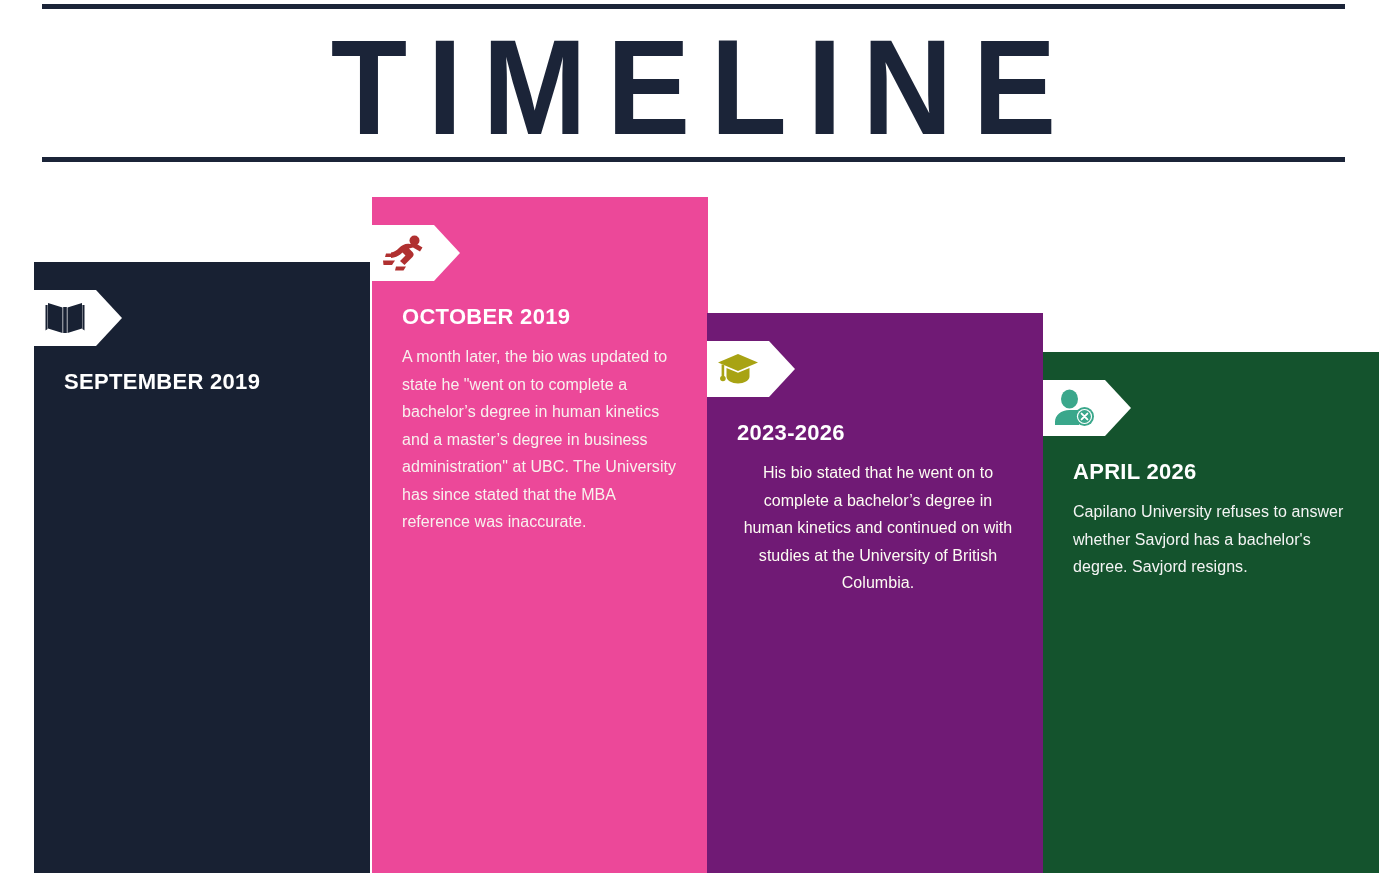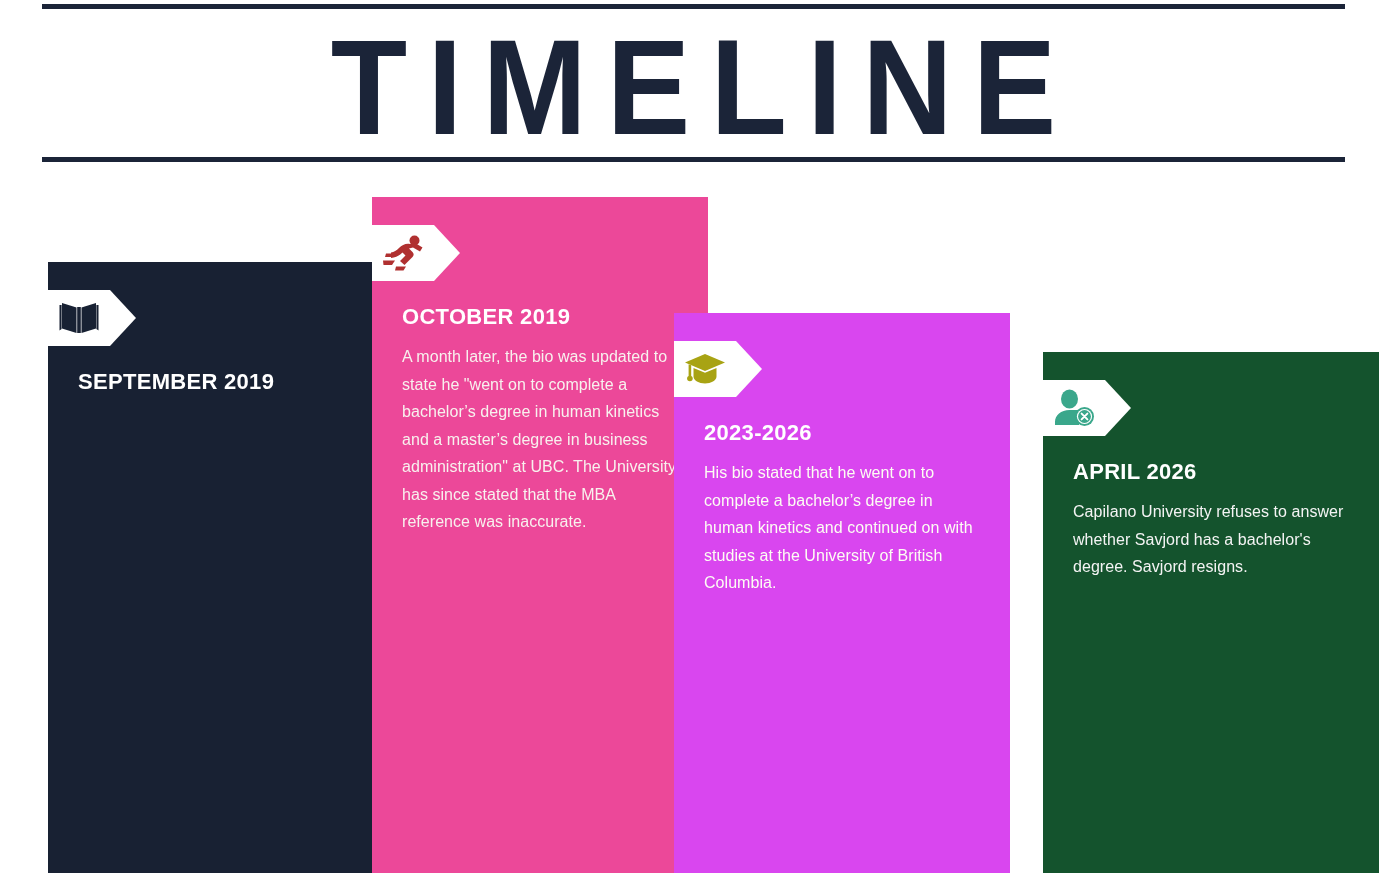--- a/index.html
+++ b/index.html
@@ -59,23 +59,23 @@
     top: 0;
     width: 1379px;
     height: 877px;
   }
   .card {
     position: absolute;
     bottom: 4px;
     width: 336px;
     box-sizing: border-box;
   }
-  .card.c0 { left: 48px;   top: 262px; background: #182133; }
+  .card.c0 { left: 34px;   top: 262px; background: #182133; }
   .card.c1 { left: 372px;  top: 197px; background: #ec4899; }
-  .card.c2 { left: 674px;  top: 313px; background: #d946ef; }
+  .card.c2 { left: 707px;  top: 313px; background: #701a75; }
   .card.c3 { left: 1043px; top: 352px; background: #14532d; }
 
   
   .badge {
     position: absolute;
     left: 0px;
     top: 28px;
     width: 88px;
     height: 56px;
     background: #ffffff;
@@ -107,21 +107,21 @@
     margin: 0 0 14px 0;
     line-height: 1.1;
   }
   .card-text {
     font-size: 16px;
     color: #f4f4f4;
     line-height: 1.72;
     margin: 0;
     letter-spacing: 0.05px;
   }
-  .card.c2 .card-text { color: #fdfdf3; }
+  .card.c2 .card-text { color: #fdfdf3; text-align: center; }
   .card.c1 .card-text { color: #f8f1ee; }
 </style>
 </head>
 <body>
 
 <div id="header">
   <div class="rule top"></div>
   <div id="page-title">TIMELINE</div>
   <div class="rule bot"></div>
 </div>

